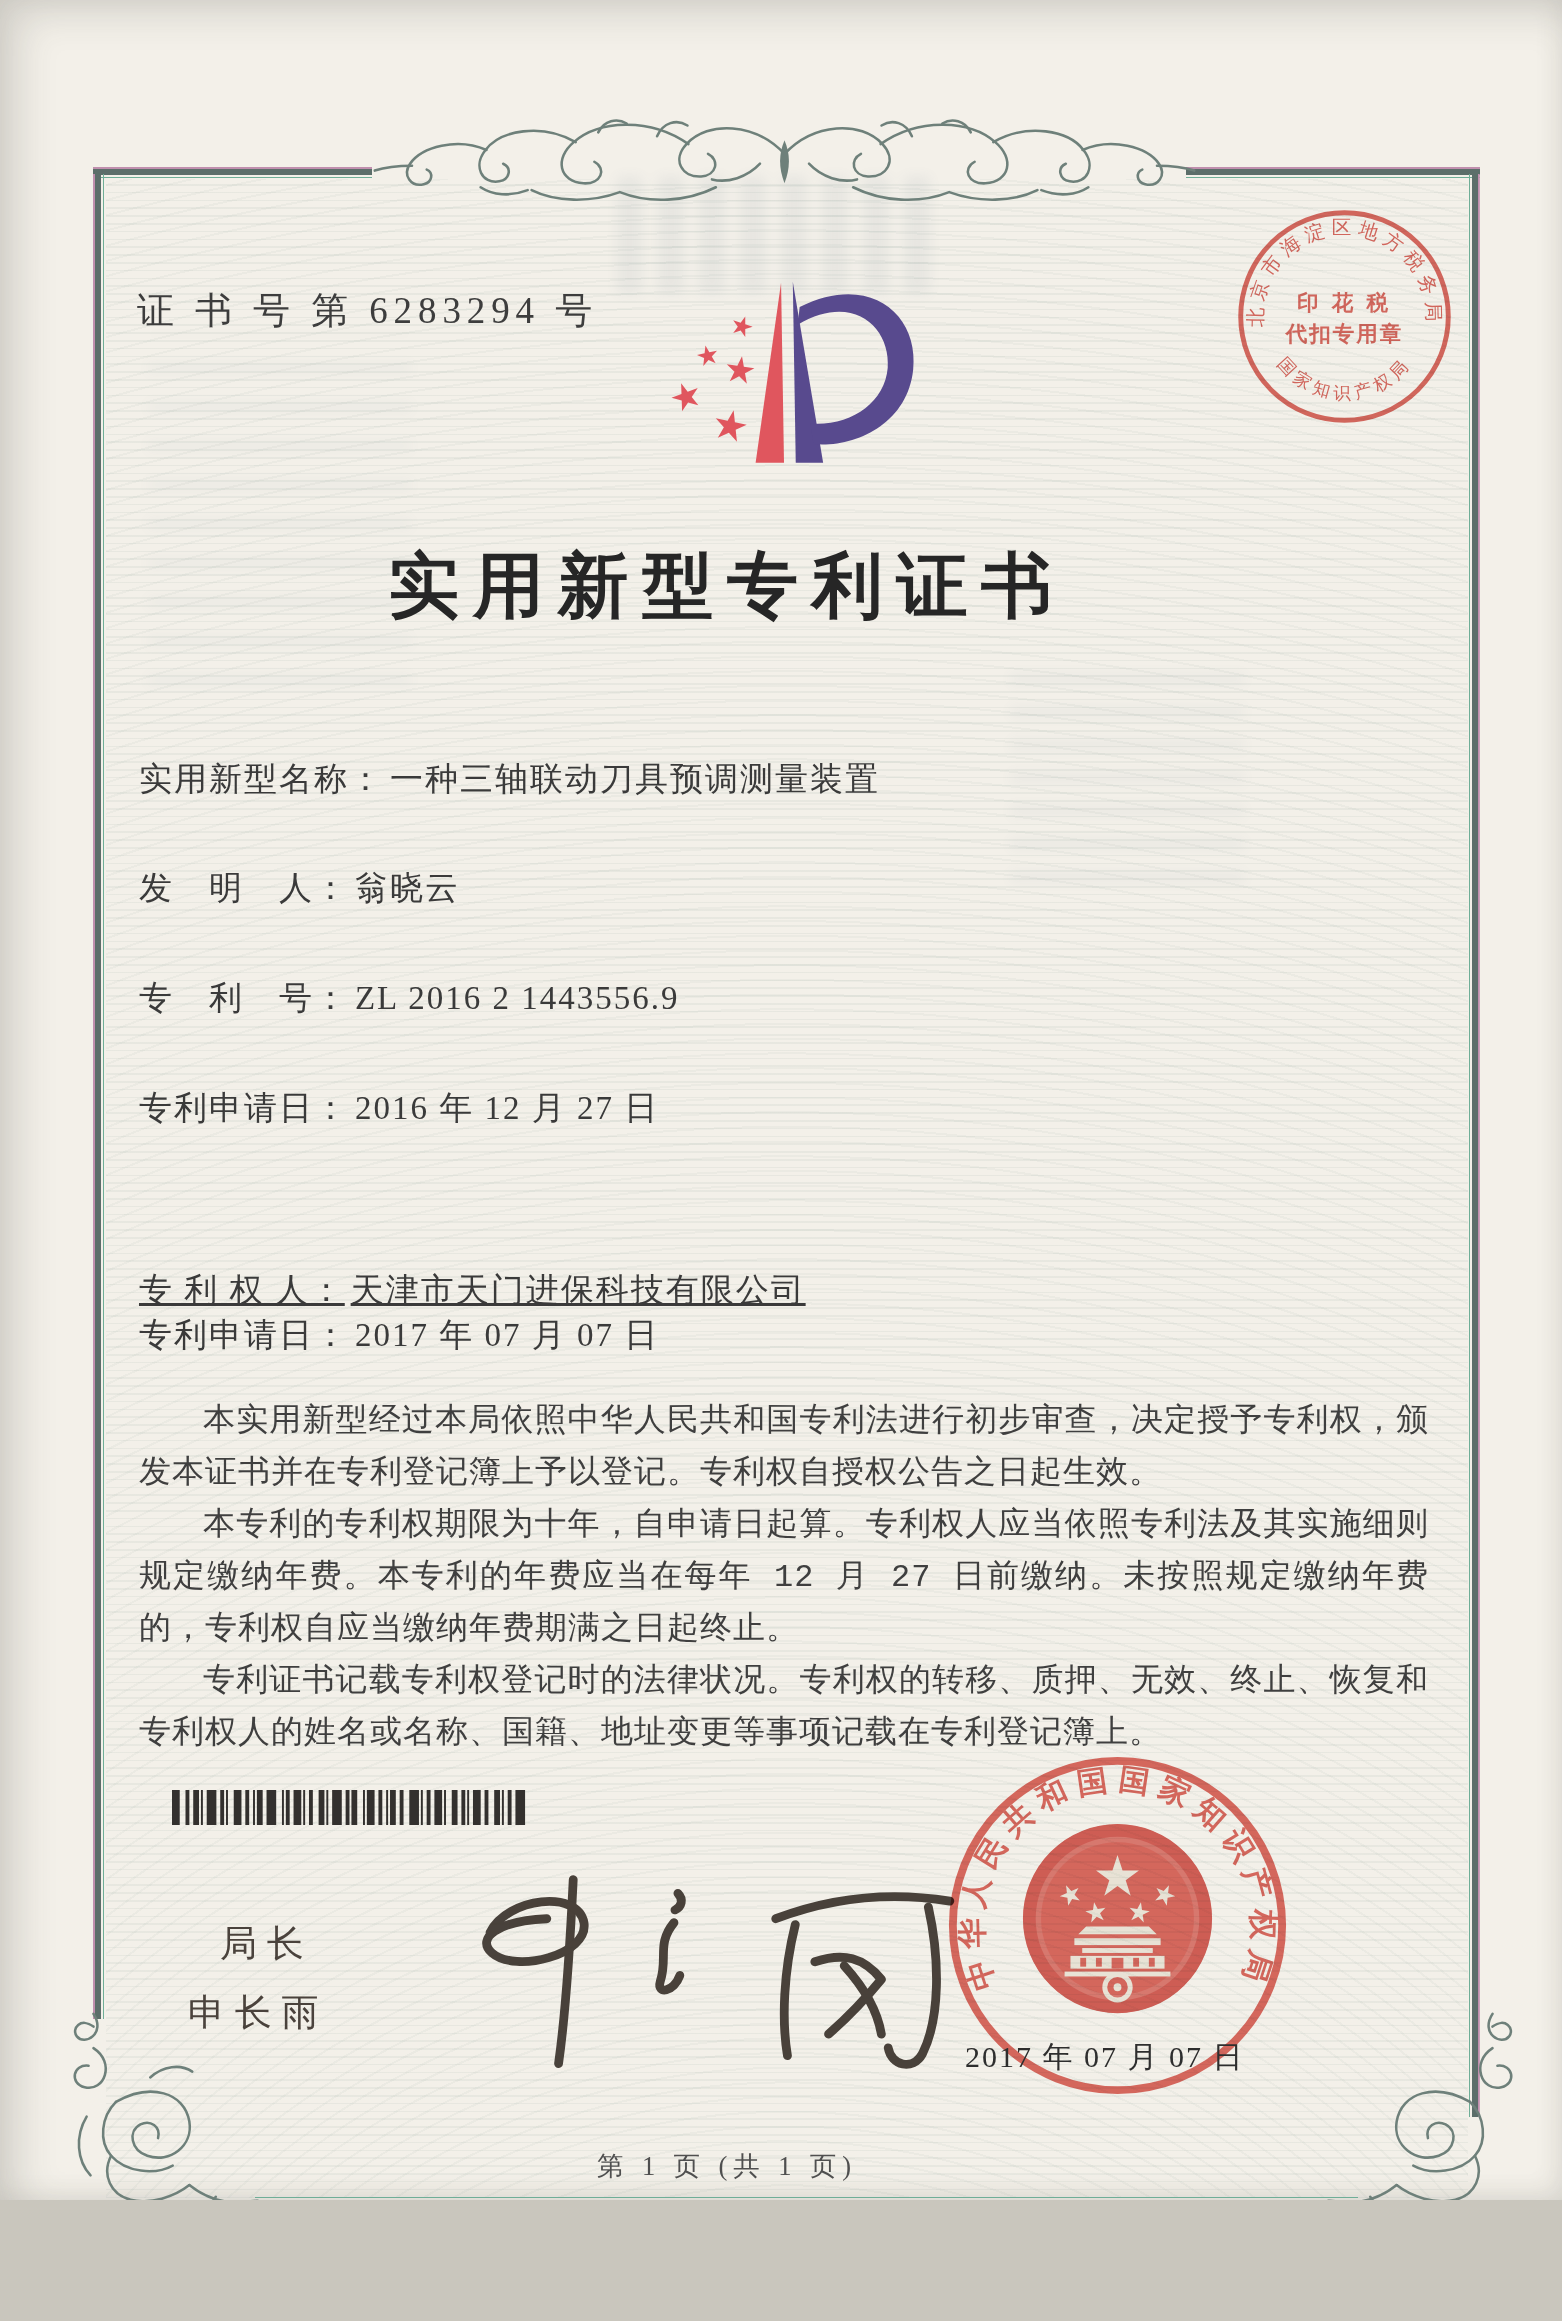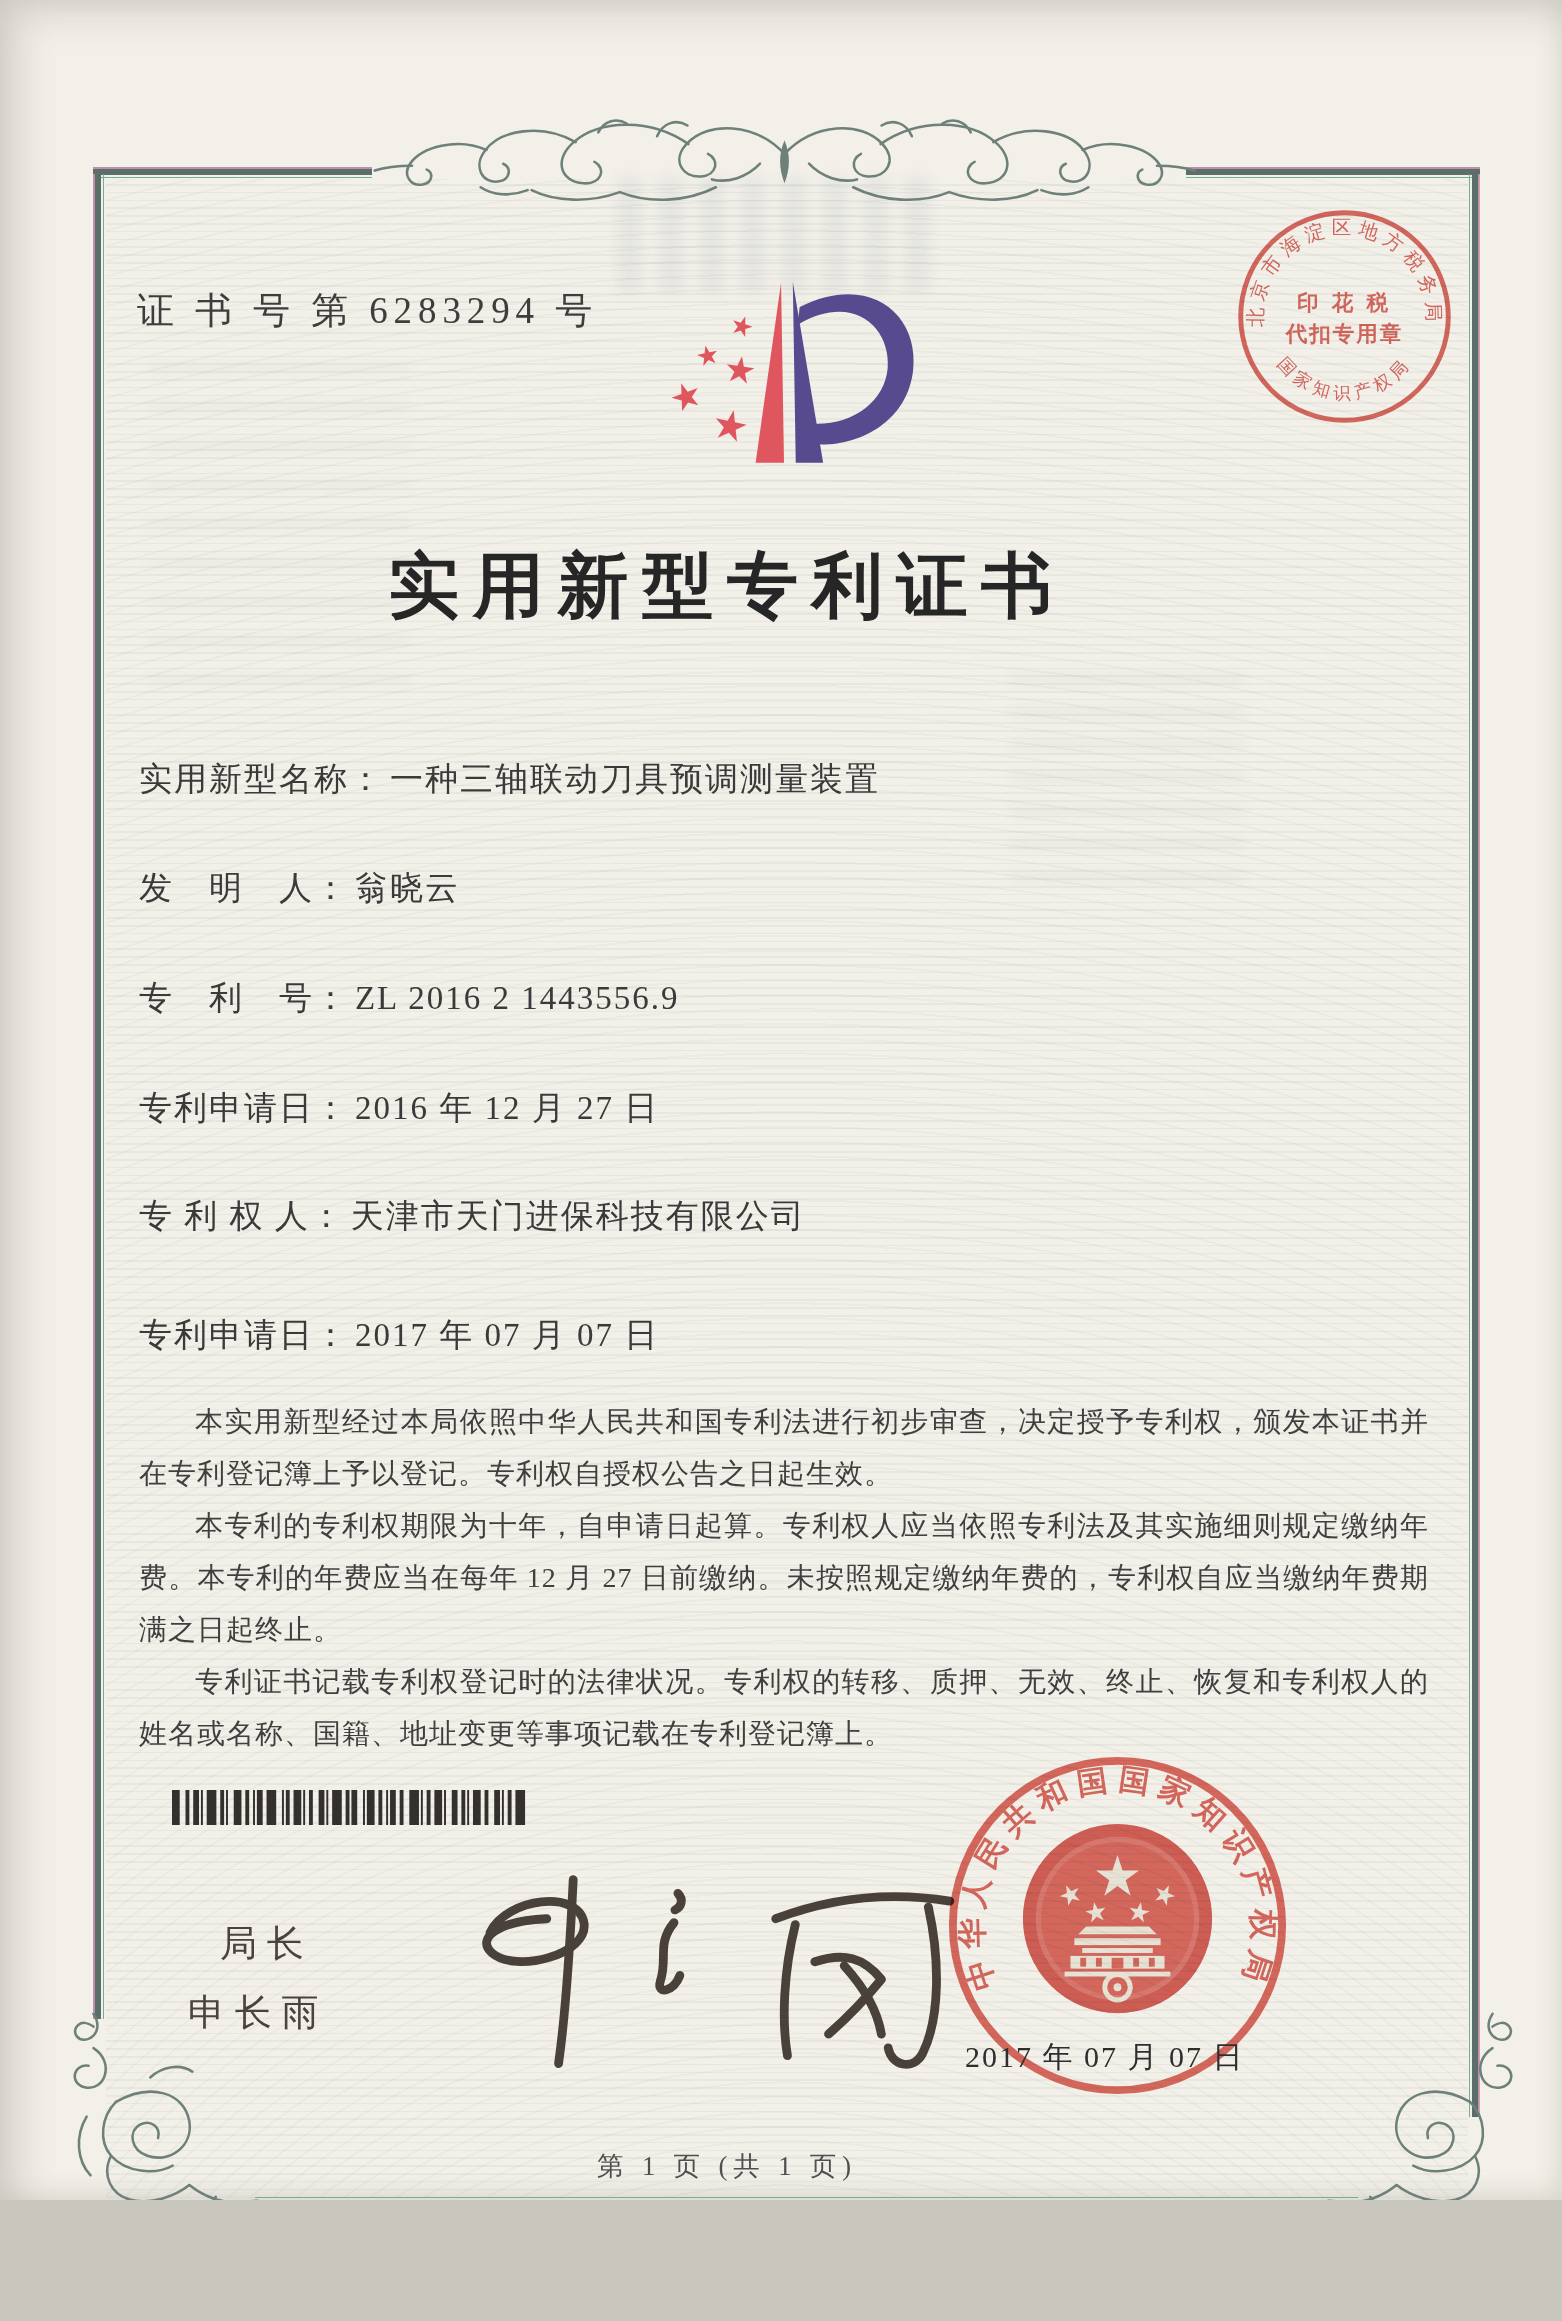--- a/index.html
+++ b/index.html
@@ -30,22 +30,23 @@
     left:0;width:1562px;top:539px;text-align:center;
     transform:translateX(-54px);
     font-size:71px;font-weight:bold;color:#262626;letter-spacing:13.7px;
   }
   .field{
     left:139px;font-size:33px;color:#3a3a3a;letter-spacing:2px;white-space:nowrap;
   }
   .field .val{margin-left:5.9px;margin-top:31px;}
   .bodytext{
     left:139px;top:1396px;width:1290px;
-    font-size:28px;line-height:52px;color:#3f3f3f;
+    font-size:32px;line-height:52px;color:#3f3f3f;
     text-align:justify;
+    font-family:Liberation Mono, monospace;
   }
   .bodytext p{margin:0;text-indent:2em;letter-spacing:1px;}
   .director{left:188px;font-family:"Liberation Sans","DejaVu Sans",sans-serif;color:#4a423c;font-size:37px;letter-spacing:9.8px;}
   .seal-date{left:965px;top:2037px;font-size:30px;color:#2e2e2e;letter-spacing:2px;}
   .footer{left:0;width:1562px;top:2148px;text-align:center;transform:translateX(-54px);font-size:26.5px;color:#4f4f4f;letter-spacing:5.9px;}
   .ghost{filter:blur(5.9px);pointer-events:none;}
   svg text{font-family:"Liberation Serif","DejaVu Serif",serif;}
 </style>
 </head>
 <body>
@@ -159,21 +160,21 @@
   </div>
   <div class="abs field" style="top:866px;">
     <span>发　明　人：</span><span class="val">翁晓云</span>
   </div>
   <div class="abs field" style="top:976px;">
     <span>专　利　号：</span><span class="val">ZL 2016 2 1443556.9</span>
   </div>
   <div class="abs field" style="top:1086px;">
     <span>专利申请日：</span><span class="val">2016 年 12 月 27 日</span>
   </div>
-  <div class="abs field" style="top:1194px;">
+  <div class="abs field" style="top:1268px;text-decoration:underline;">
     <span>专 利 权 人：</span><span class="val">天津市天门进保科技有限公司</span>
   </div>
   <div class="abs field" style="top:1313px;">
     <span>专利申请日：</span><span class="val">2017 年 07 月 07 日</span>
   </div>
 
   <div class="abs bodytext">
     <p>本实用新型经过本局依照中华人民共和国专利法进行初步审查，决定授予专利权，颁发本证书并在专利登记簿上予以登记。专利权自授权公告之日起生效。</p>
     <p>本专利的专利权期限为十年，自申请日起算。专利权人应当依照专利法及其实施细则规定缴纳年费。本专利的年费应当在每年 12 月 27 日前缴纳。未按照规定缴纳年费的，专利权自应当缴纳年费期满之日起终止。</p>
     <p>专利证书记载专利权登记时的法律状况。专利权的转移、质押、无效、终止、恢复和专利权人的姓名或名称、国籍、地址变更等事项记载在专利登记簿上。</p>

